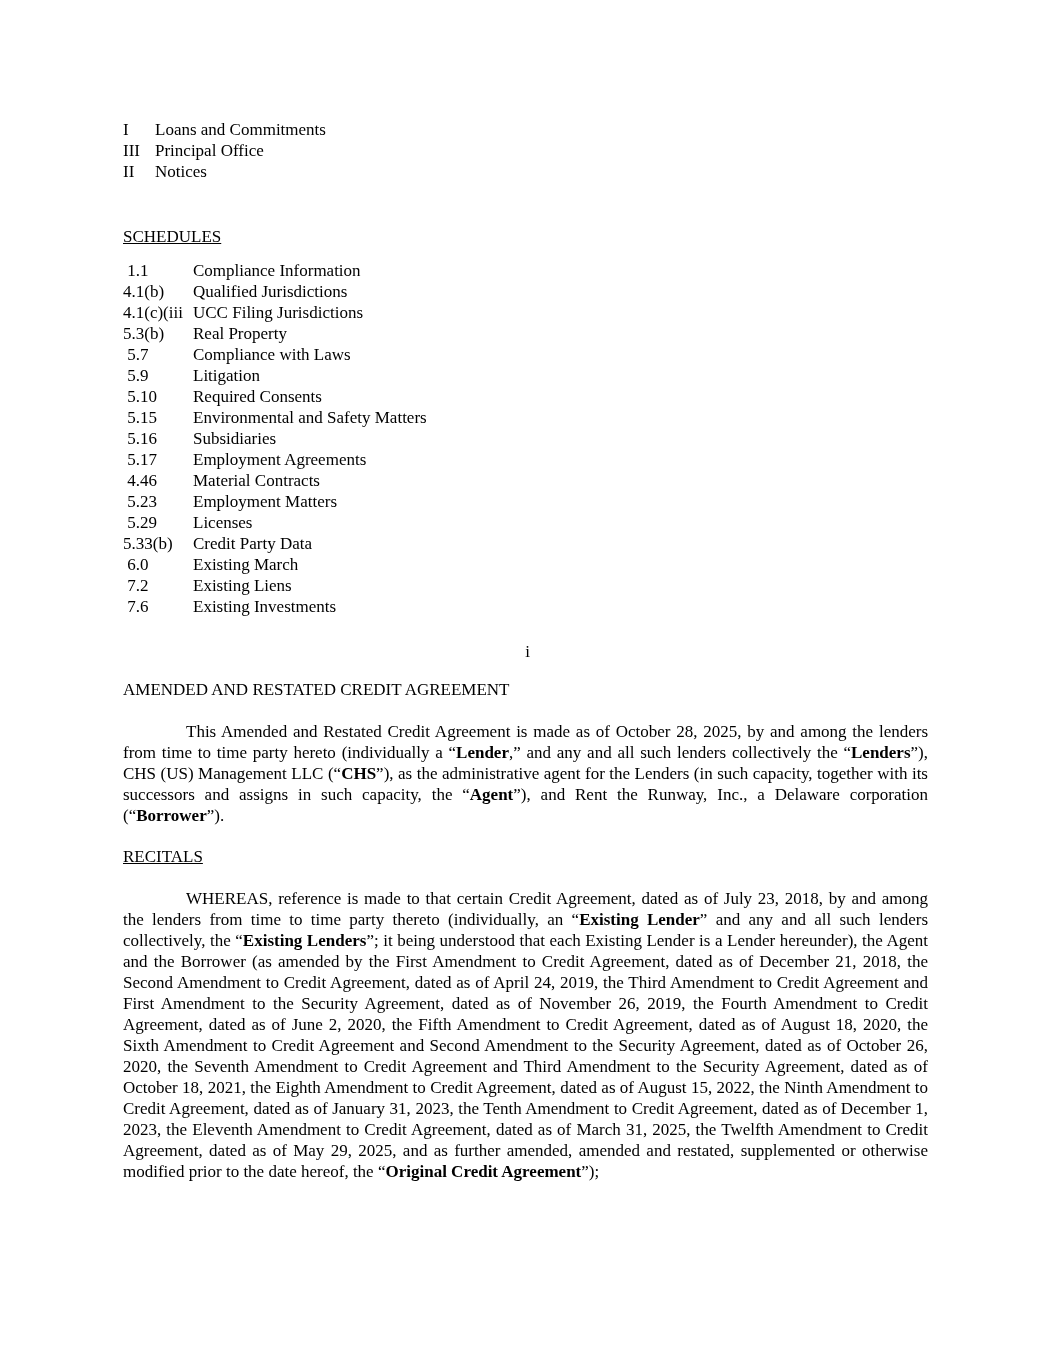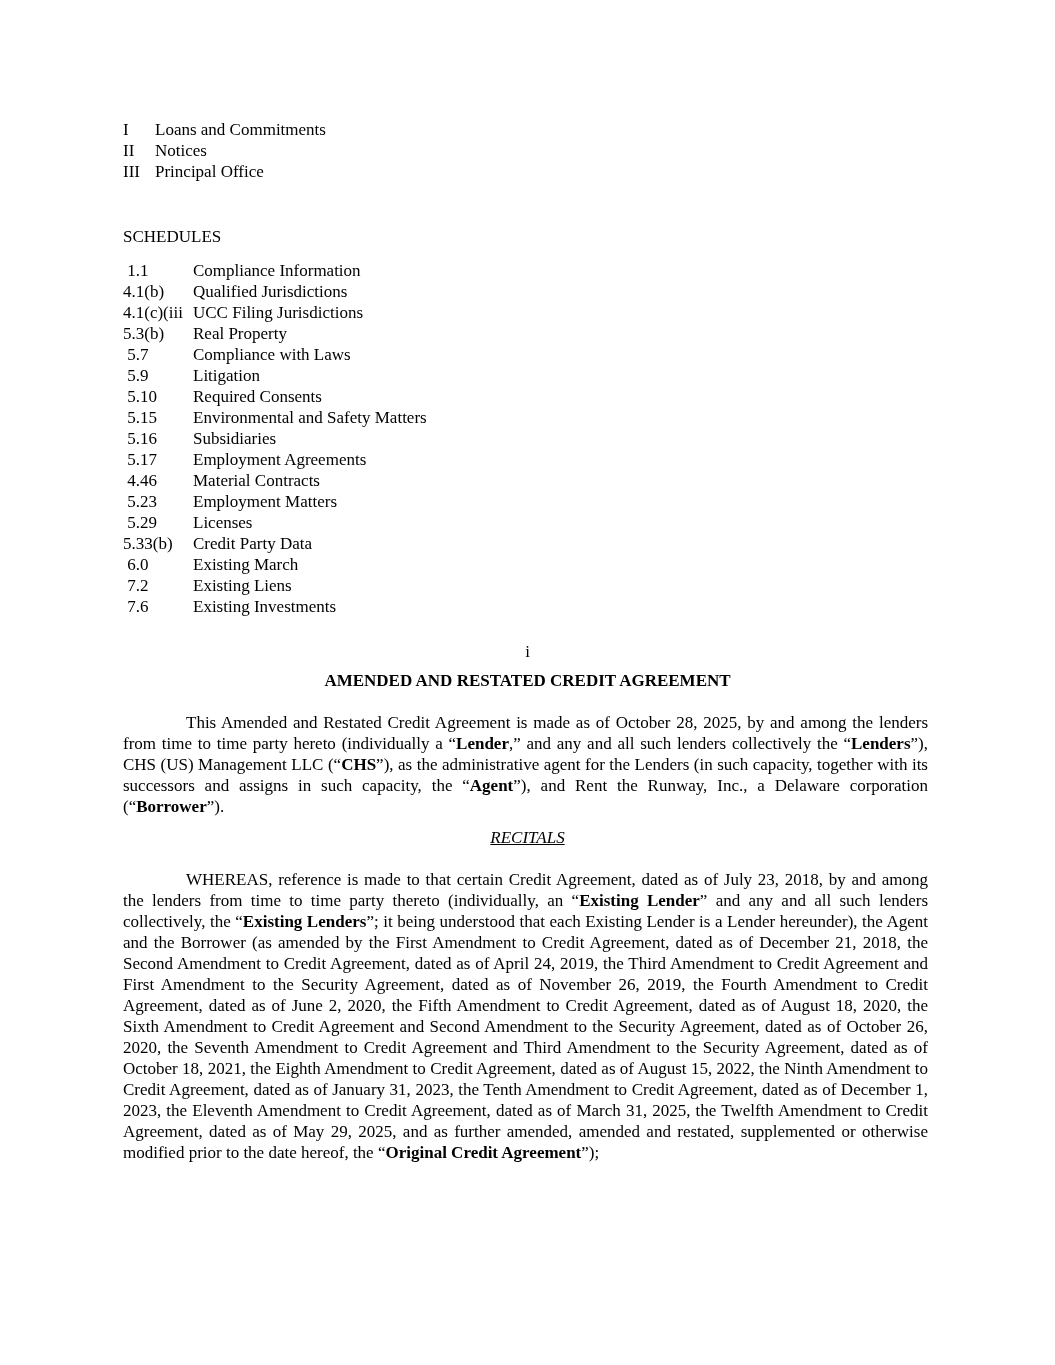--- a/index.html
+++ b/index.html
@@ -16,57 +16,56 @@
     line-height: 21px;
     overflow: hidden;
   }
   .row { display: flex; }
   .num { white-space: pre; }
   .exhibit-list .num { flex: 0 0 32px; }
   .schedule-list .num { flex: 0 0 70px; }
   .label { flex: 1 1 auto; }
   .schedules-heading {
     margin-top: 44px;
+    text-decoration: underline;
   }
   .schedule-list { margin-top: 13px; }
   .page-number { margin-top: 24px; text-align: center; }
-  .doc-title { margin-top: 8px; text-align: center; font-weight: bold; }
+  .doc-title { margin-top: 17px; font-weight: normal; }
   .body-par {
     margin: 21px 4px 0 0;
     text-align: justify;
     text-indent: 63px;
   }
   .recitals-heading {
-    margin-top: 10px;
-    text-align: center;
+    margin-top: 20px;
     text-decoration: underline;
-    font-style: italic;
   }
   b { font-weight: bold; }
 </style>
 </head>
 <body>
 
 <div class="page">
 
   <div class="exhibit-list">
 
       <div class="row">
         <span class="num">I</span>
         <span class="label">Loans and Commitments</span>
       </div>
 
       <div class="row">
-        <span class="num">II</span>
-        <span class="label">Notices</span>
+        <span class="num">III</span>
+        <span class="label">Principal Office</span>
       </div>
 
       <div class="row">
-        <span class="num">III</span>
-        <span class="label">Principal Office</span>
+        <span class="num">II</span>
+        <span class="label">Notices</span>
       </div>
     </div>
 
   <div class="schedules-heading">SCHEDULES</div>
 
   <div class="schedule-list">
 
       <div class="row">
         <span class="num"> 1.1</span>
         <span class="label">Compliance Information</span>

